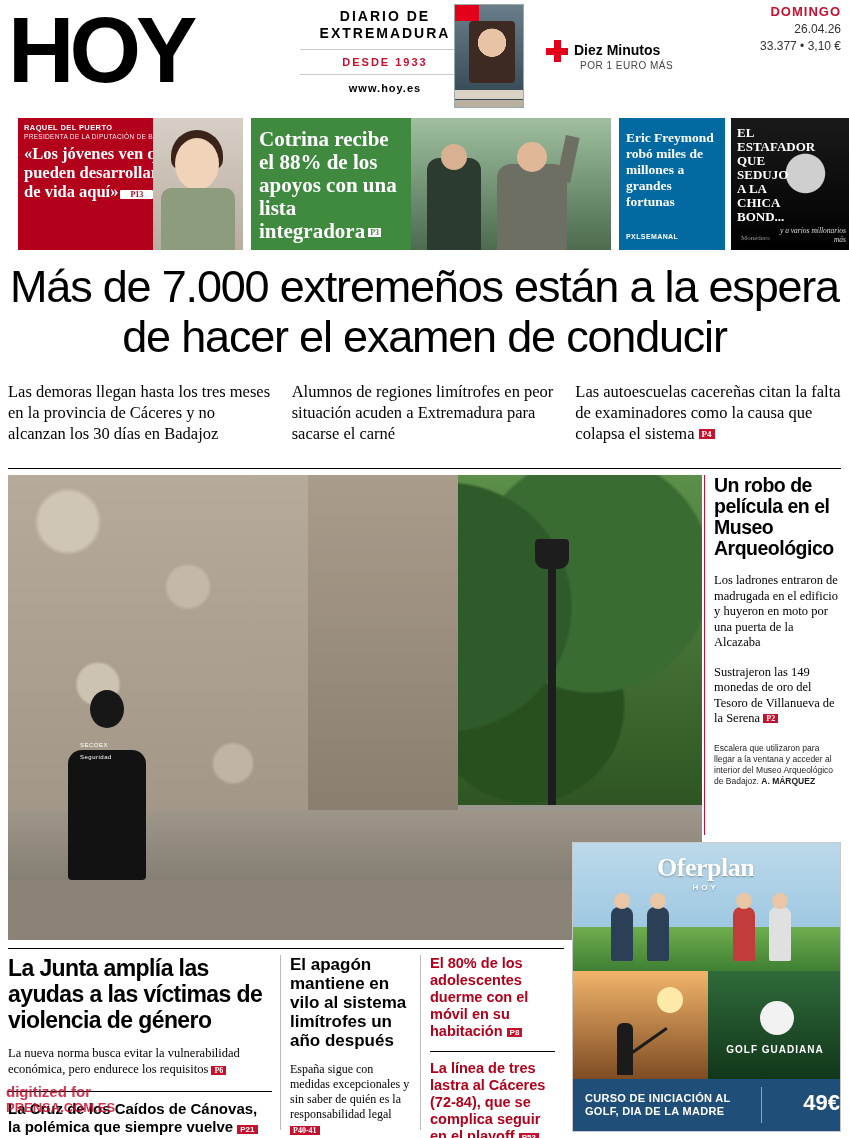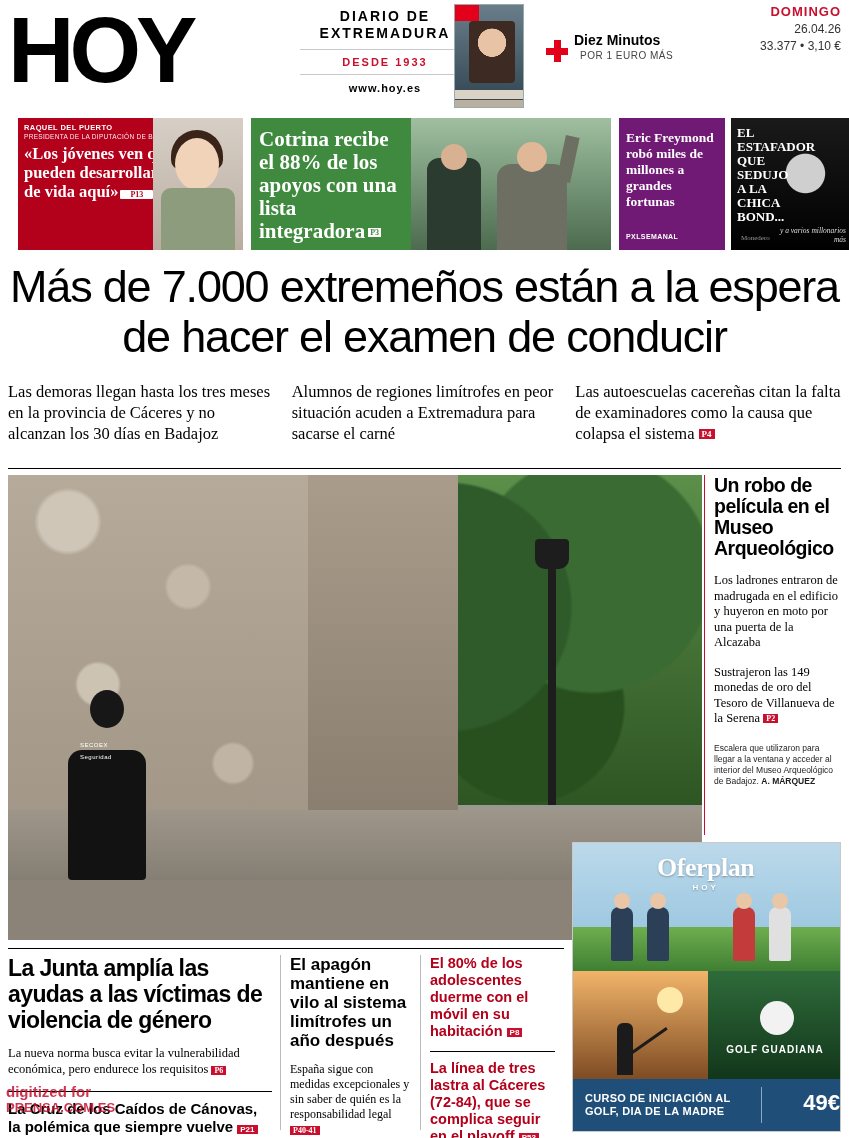--- a/index.html
+++ b/index.html
@@ -42,21 +42,21 @@
     border-radius:4px;
   }
   .mag .cover .strip { position:absolute; left:0; bottom:8px; width:100%; height:9px; background:#d9d2c5; }
   .mag .cover .strip2 { position:absolute; left:0; bottom:0px; width:100%; height:7px; background:#b9b0a0; }
 
   .cross { position:absolute; left:546px; top:40px; width:22px; height:22px; }
   .cross:before,.cross:after{ content:""; position:absolute; background:#e2001a; }
   .cross:before{ left:8px; top:0; width:7px; height:22px; }
   .cross:after{ left:0; top:8px; width:22px; height:7px; }
 
-  .diez { position:absolute; left:574px; top:32px; }
+  .diez { position:absolute; left:574px; top:42px; }
   .diez .t { font-weight:bold; font-size:14px; }
   .diez .s { font-size:10px; color:#444; letter-spacing:.5px; margin-top:2px;padding-left:6px; }
 
   .mast-right { position:absolute; right:8px; top:4px; text-align:right; }
   .mast-right .dom { color:#c8102e; font-weight:bold; font-size:13px; letter-spacing:1px; }
   .mast-right .dt { font-size:12px; color:#333; margin-top:3px; }
   .mast-right .num { font-size:12px; color:#333; margin-top:3px; }
 
   
   .promos { position:absolute; left:18px; top:118px; width:833px; height:132px; }
@@ -78,21 +78,21 @@
   .p2 .hl { font-family:"Liberation Serif", serif; font-weight:bold; font-size:21px; line-height:23px; }
   .p2 .pg { font-size:8px; background:#fff; color:#3f8a3f; padding:0 2px; margin-left:3px; vertical-align:3px;}
   .p2 .ph { position:absolute; right:0; top:0; width:200px; height:132px;
             background:linear-gradient(#9fbfa0,#4c6b4f); }
   .p2 .ph .m1 { position:absolute; left:16px; top:40px; width:54px; height:92px; background:#2b3b2f; border-radius:12px 12px 0 0;}
   .p2 .ph .m1h{ position:absolute; left:30px; top:26px; width:26px; height:26px; background:#d8b193; border-radius:50%;}
   .p2 .ph .m2 { position:absolute; left:86px; top:46px; width:70px; height:86px; background:#6d6f63; border-radius:14px 14px 0 0;}
   .p2 .ph .m2h{ position:absolute; left:106px; top:24px; width:30px; height:30px; background:#e0b898; border-radius:50%;}
   .p2 .ph .arm{ position:absolute; left:150px; top:18px; width:14px; height:46px; background:#6d6f63; transform:rotate(12deg);}
 
-  .p3 { left:601px; width:106px; background:#701a75; color:#fff; }
+  .p3 { left:601px; width:106px; background:#0369a1; color:#fff; }
   .p3 .hl { font-family:"Liberation Serif", serif; font-weight:bold; font-size:13.5px; line-height:16px; padding:12px 7px 0; }
   .p3 .tag { position:absolute; left:7px; bottom:10px; font-size:7px; font-weight:bold; letter-spacing:.4px; }
 
   .p4 { left:713px; width:120px; background:#111; color:#fff; }
   .p4 .bk { position:absolute; inset:0; background:
       radial-gradient(circle at 62% 42%, #cfcfcf 0 18%, rgba(0,0,0,0) 19%),
       linear-gradient(#1a1a1a,#000); }
   .p4 .t { position:absolute; left:6px; top:8px; width:58px;
            font-family:"Liberation Serif", serif; font-weight:bold; font-size:13px; line-height:14px; }
   .p4 .foot { position:absolute; right:5px; bottom:6px; width:70px; text-align:right;

